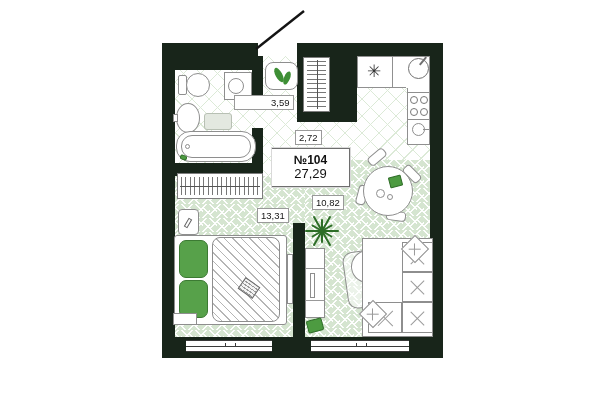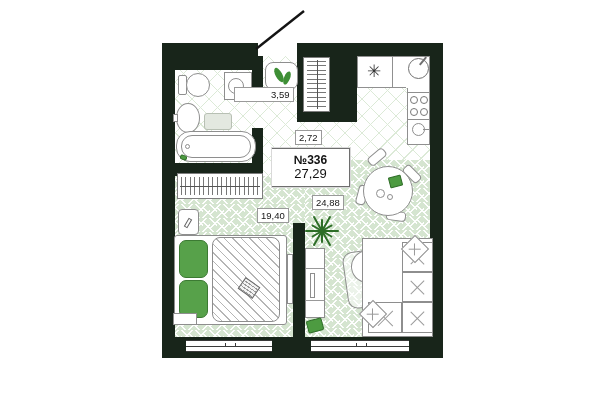--- a/index.html
+++ b/index.html
@@ -180,26 +180,26 @@
       <div style="position:absolute;left:7px;top:8px;width:4px;height:10px;border:1px solid #666;transform:rotate(30deg);box-sizing:border-box;"></div>
     </div>
     <div class="furn" style="left:12px;top:192px;width:113px;height:90px;border-radius:3px;"></div>
     <div class="pillow" style="left:17px;top:197px;width:29px;height:38px;"></div>
     <div class="pillow" style="left:17px;top:237px;width:29px;height:38px;"></div>
     <div class="duvet" style="left:50px;top:194px;width:68px;height:85px;"></div>
     <div style="position:absolute;left:78px;top:238px;width:18px;height:14px;background:#f2f2f2;border:1px solid #666;transform:rotate(35deg);box-sizing:border-box;
          background-image:repeating-linear-gradient(0deg,#999 0 1px,rgba(0,0,0,0) 1px 3px);"></div>
     <div class="furn" style="left:11px;top:270px;width:24px;height:12px;"></div>
 
-    <div class="label" style="left:72px;top:44px;padding-left:36px;">3,59</div>
+    <div class="label" style="left:72px;top:52px;padding-left:36px;">3,59</div>
     <div class="label" style="left:133px;top:87px;">2,72</div>
-    <div class="label" style="left:95px;top:165px;">19,40</div>
-    <div class="label" style="left:150px;top:152px;">24,88</div>
+    <div class="label" style="left:95px;top:165px;">13,31</div>
+    <div class="label" style="left:150px;top:152px;">10,82</div>
 
     <div class="badge">
       <div class="white">
-        <div class="num">№336</div>
+        <div class="num">№104</div>
         <div class="area">27,29</div>
       </div>
     </div>
 
   </div>
 </div>
 
 </body></html>

